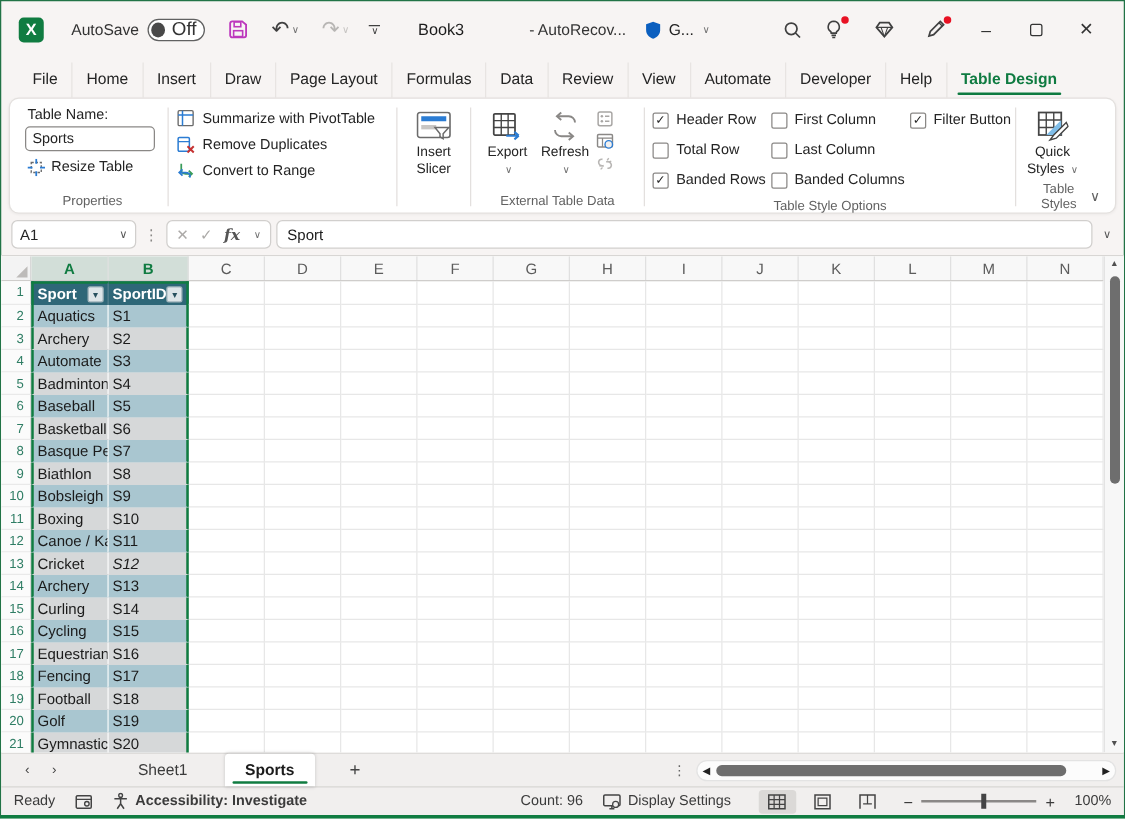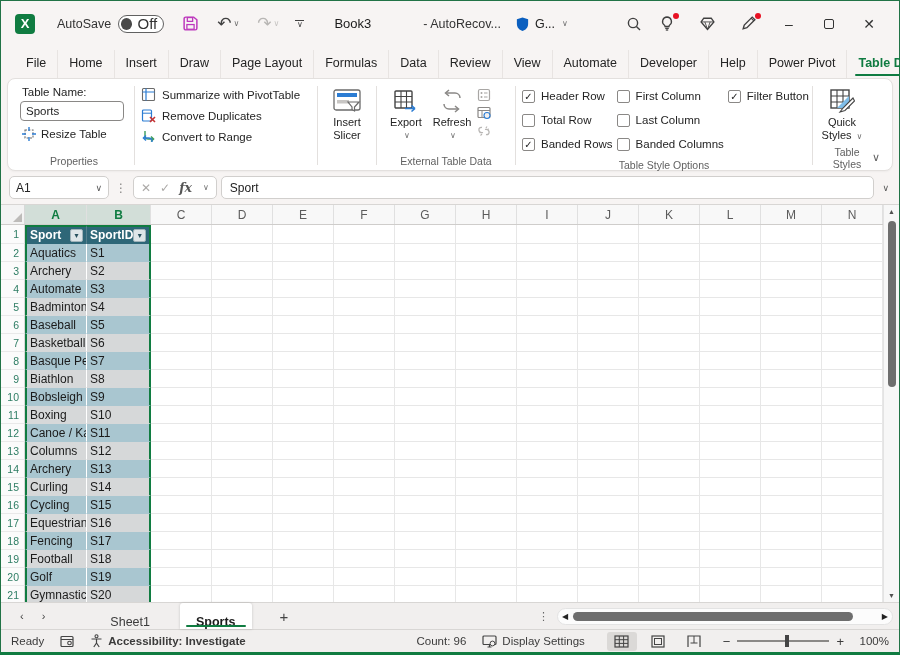--- a/index.html
+++ b/index.html
@@ -96,21 +96,21 @@
 
   
   .vscroll { width:16px; flex:none; background:#F7F7F7; border-left:1px solid #E3E3E3; position:relative; }
   .vscroll .up { position:absolute; top:3px; left:0; right:0; text-align:center; font-size:7px; color:#505050; }
   .vscroll .down { position:absolute; bottom:3px; left:0; right:0; text-align:center; font-size:7px; color:#505050; }
   .vthumb { position:absolute; left:4px; width:8px; top:16px; height:166px; background:#6E6E6E; border-radius:4px; }
 
   
   .sheetbar { height:27px; background:#F1EFEE; border-top:1px solid #D8D6D4; display:flex; align-items:center; padding:0 6px 0 10px; flex:none; }
   .nav-ar { color:#444; font-size:11px; padding:0 9px; }
-  .stab { padding:0 16px; font-size:12.5px; color:#3b3b3b; height:100%; display:flex; align-items:flex-end; margin-left:40px; }
+  .stab { padding:0 16px; font-size:12.5px; color:#3b3b3b; height:100%; display:flex; align-items:center; margin-left:40px; }
   .stab.active { background:#fff; color:#1b1b1b; font-weight:700; position:relative; margin-left:14px; border-radius:3px 3px 0 0; box-shadow:0 0 3px rgba(0,0,0,.18); }
   .stab.active::after { content:""; position:absolute; left:6px; right:6px; bottom:2px; height:2.5px; background:#107C41; border-radius:2px; }
   .addsheet { margin-left:28px; font-size:15px; color:#444; }
   .sheet-dots { margin-left:auto; color:#666; font-size:11px; padding:0 8px; }
   .hscroll { width:336px; height:17px; background:#FCFCFC; border:1px solid #E3E3E3; border-radius:9px; position:relative; display:flex; align-items:center; }
   .hscroll .la { position:absolute; left:4px; font-size:8px; color:#222; }
   .hscroll .ra { position:absolute; right:4px; font-size:8px; color:#222; }
   .hthumb { position:absolute; left:15px; width:280px; height:9px; background:#6E6E6E; border-radius:5px; }
 
   
@@ -211,21 +211,20 @@
         <div class="rtab">Insert</div>
         <div class="rtab">Draw</div>
         <div class="rtab">Page Layout</div>
         <div class="rtab">Formulas</div>
         <div class="rtab">Data</div>
         <div class="rtab">Review</div>
         <div class="rtab">View</div>
         <div class="rtab">Automate</div>
         <div class="rtab">Developer</div>
         <div class="rtab">Help</div>
-        <div class="rtab">Power Pivot</div>
         <div class="rtab active">Table Design</div>
       </div>
 
   </div>
 
   <div class="ribbon-outer">
     <div class="ribbon">
 
       <div class="rgroup props">
         <div class="tn-label">Table Name:</div>
@@ -642,22 +641,22 @@
             <div class="cell" style="width: 61px;"></div>
             <div class="cell" style="width: 61px;"></div>
             <div class="cell" style="width: 61px;"></div>
             <div class="cell" style="width: 61px;"></div>
             <div class="cell" style="width: 61px;"></div>
             <div class="cell" style="width: 61px;"></div>
             <div class="cell" style="width: 61px;"></div>
           </div>
           <div class="gridrow">
             <div class="rownum">13</div>
-            <div class="cell band-gray tl" style="width: 62px;">Columns</div>
-            <div class="cell band-gray tr2" style="width: 64px;">S12</div>
+            <div class="cell band-gray tl" style="width: 62px;">Cricket</div>
+            <div class="cell band-gray tr2" style="width: 64px; font-style: italic;">S12</div>
             <div class="cell" style="width: 61px;"></div>
             <div class="cell" style="width: 61px;"></div>
             <div class="cell" style="width: 61px;"></div>
             <div class="cell" style="width: 61px;"></div>
             <div class="cell" style="width: 61px;"></div>
             <div class="cell" style="width: 61px;"></div>
             <div class="cell" style="width: 61px;"></div>
             <div class="cell" style="width: 61px;"></div>
             <div class="cell" style="width: 61px;"></div>
             <div class="cell" style="width: 61px;"></div>

